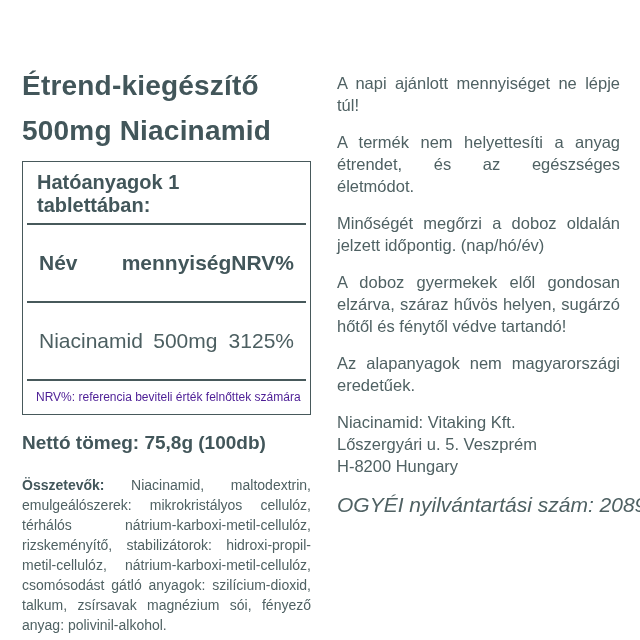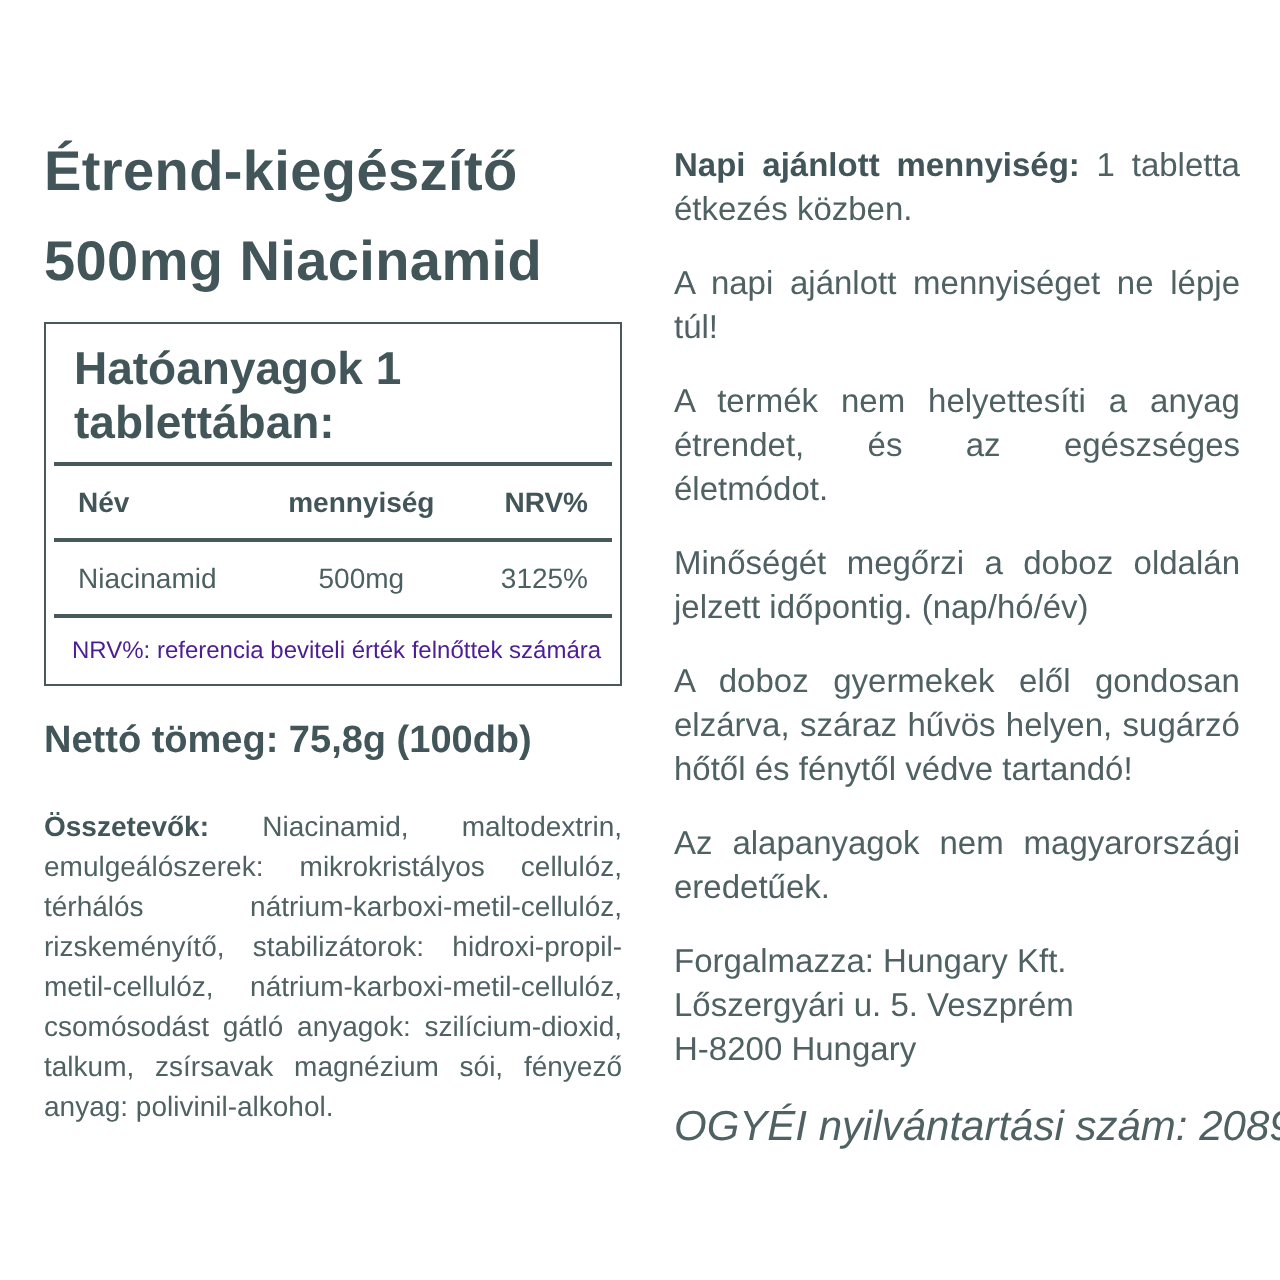--- a/index.html
+++ b/index.html
@@ -41,36 +41,36 @@
     letter-spacing: 0.2px;
     white-space: nowrap;
   }
   
   .facts-table {
     margin-top: 8px;
     border: 1.5px solid #47595b;
     color: #42565a;
   }
   .facts-header {
-    font-size: 23px;
+    font-size: 20px;
     font-weight: bold;
     padding: 9px 14px 6px 14px;
   }
   .rule {
     border: none;
     border-top: 2.5px solid #47595b;
     margin: 0 4px;
     height: 0;
   }
   .facts-cols, .facts-row {
     display: grid;
     grid-template-columns: 1.1fr 1fr 0.78fr;
     align-items: baseline;
-    font-size: 14px;
-    padding: 10px 16px;
+    font-size: 21px;
+    padding: 26px 16px;
   }
   .facts-cols { font-weight: bold; }
   .facts-row { color: #4c5f61; }
   .cell-c { text-align: center; }
   .cell-r { text-align: right; }
   .facts-note {
     font-size: 12px;
     padding: 9px 13px 10px 13px;
     color: #4c1d95;
     white-space: nowrap;
@@ -143,32 +143,29 @@
 
     <div class="net-weight">Nettó tömeg: 75,8g (100db)</div>
 
     <div class="ingredients">
       <span class="b">Összetevők:</span><span> Niacinamid, maltodextrin, emulgeálószerek: mikrokristályos cellulóz, térhálós nátrium-karboxi-metil-cellulóz, rizskeményítő, stabilizátorok: hidroxi-propil-metil-cellulóz, nátrium-karboxi-metil-cellulóz, csomósodást gátló anyagok: szilícium-dioxid, talkum, zsírsavak magnézium sói, fényező anyag: polivinil-alkohol.</span>
     </div>
   </div>
 
   <div class="col-right">
 
-    <p>
-      <span class="b">Napi ajánlott mennyiség:</span><span> 1 tabletta étkezés közben.</span>
-    </p>
 
     <p>A napi ajánlott mennyiséget ne lépje túl!</p>
     <p>A termék nem helyettesíti a anyag étrendet, és az egészséges életmódot.</p>
     <p>Minőségét megőrzi a doboz oldalán jelzett időpontig. (nap/hó/év)</p>
     <p>A doboz gyermekek elől gondosan elzárva, száraz hűvös helyen, sugárzó hőtől és fénytől védve tartandó!</p>
     <p>Az alapanyagok nem magyarországi eredetűek.</p>
 
     <div class="distributor-block">
-      <div>Forgalmazza: Hungary Kft.</div>
+      <div>Niacinamid: Vitaking Kft.</div>
       <div>Lőszergyári u. 5. Veszprém</div>
       <div>H-8200 Hungary</div>
     </div>
 
     <div class="registration">OGYÉI nyilvántartási szám: 20895/2018</div>
   </div>
 
 </div>
 
 </body></html>

